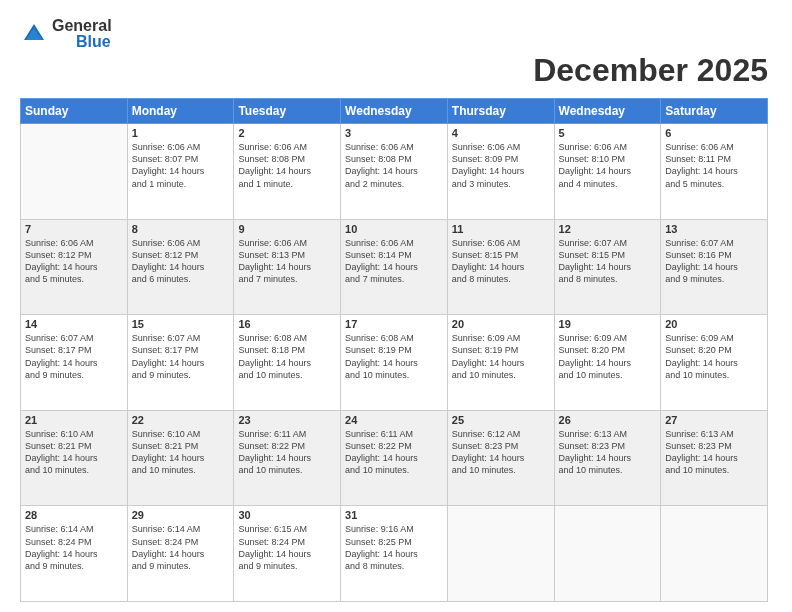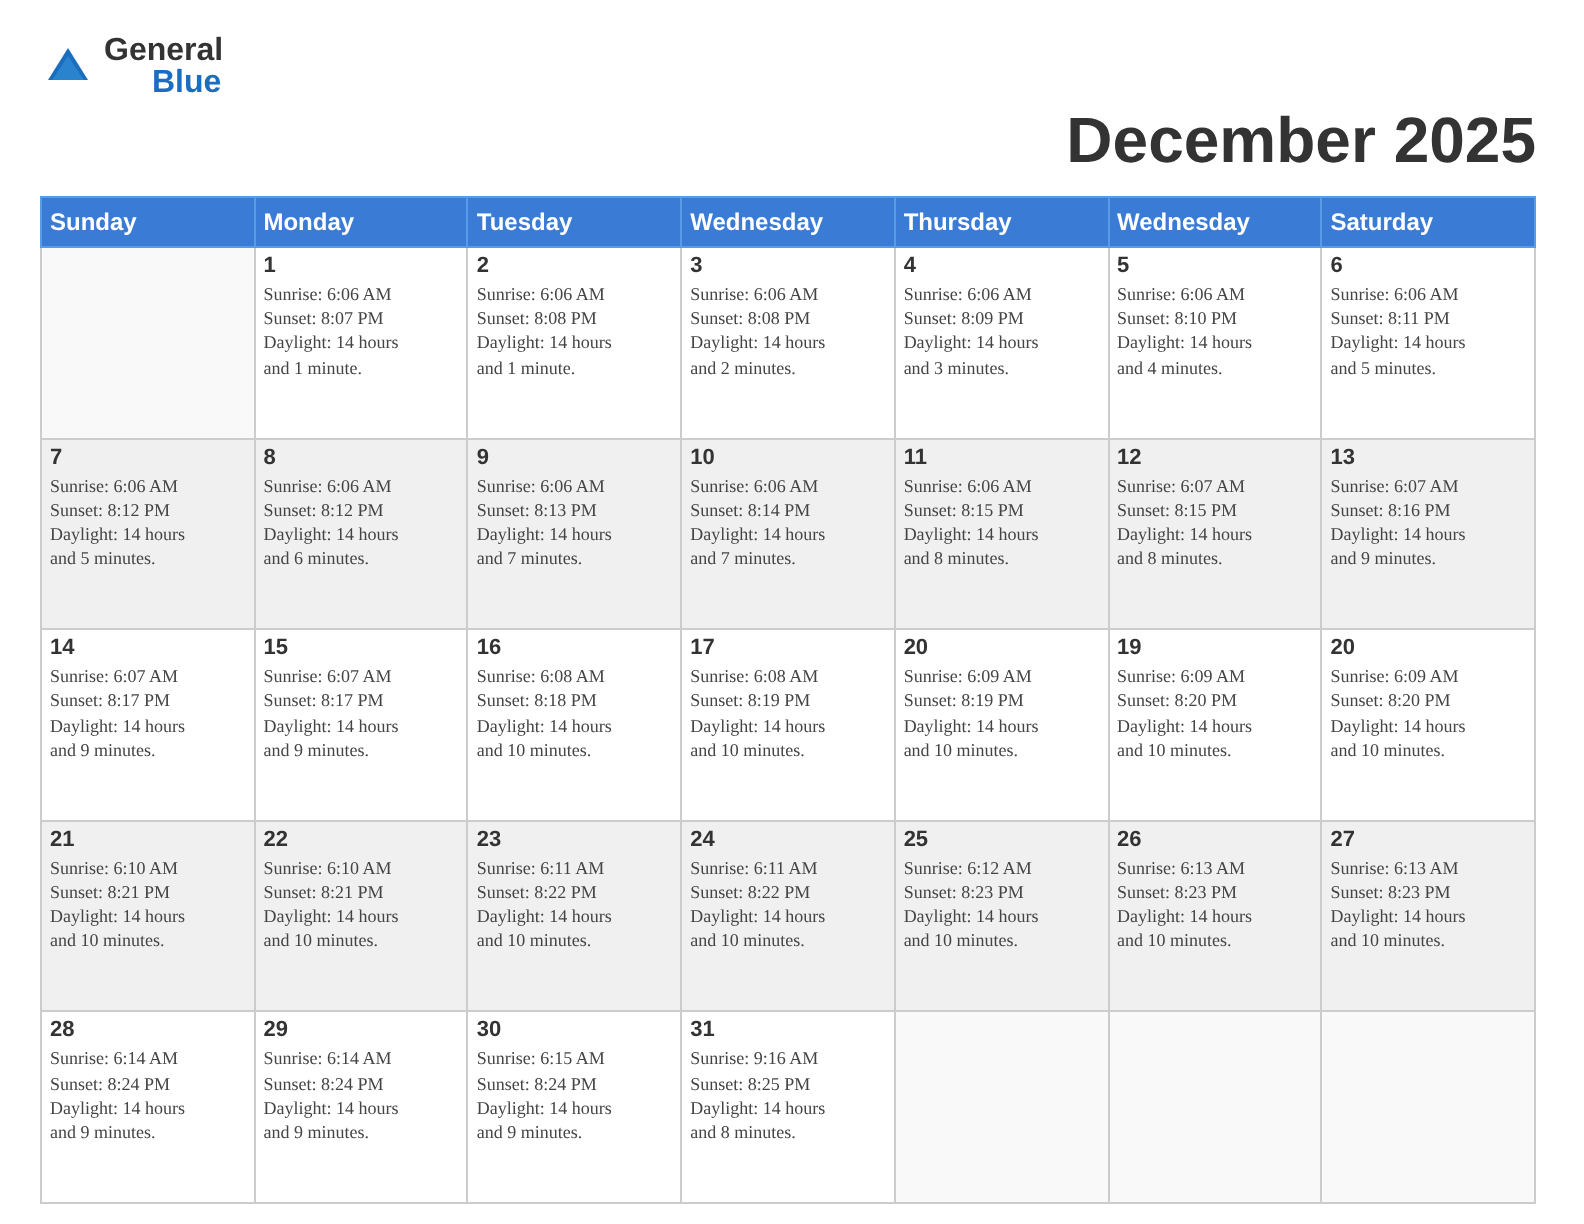--- a/index.html
+++ b/index.html
@@ -93,21 +93,20 @@
       font-size: 11px;
       font-weight: bold;
       color: #333;
       display: block;
       margin-bottom: 2px;
     }
     .day-info {
       font-size: 9px;
       color: #444;
       line-height: 1.35;
-      font-family: Liberation Serif, serif;
     }
     .row-alt td {
       background: #f0f0f0;
     }
   </style>
 </head>
 <body>
 
 <div class="page">
   <div class="header">

